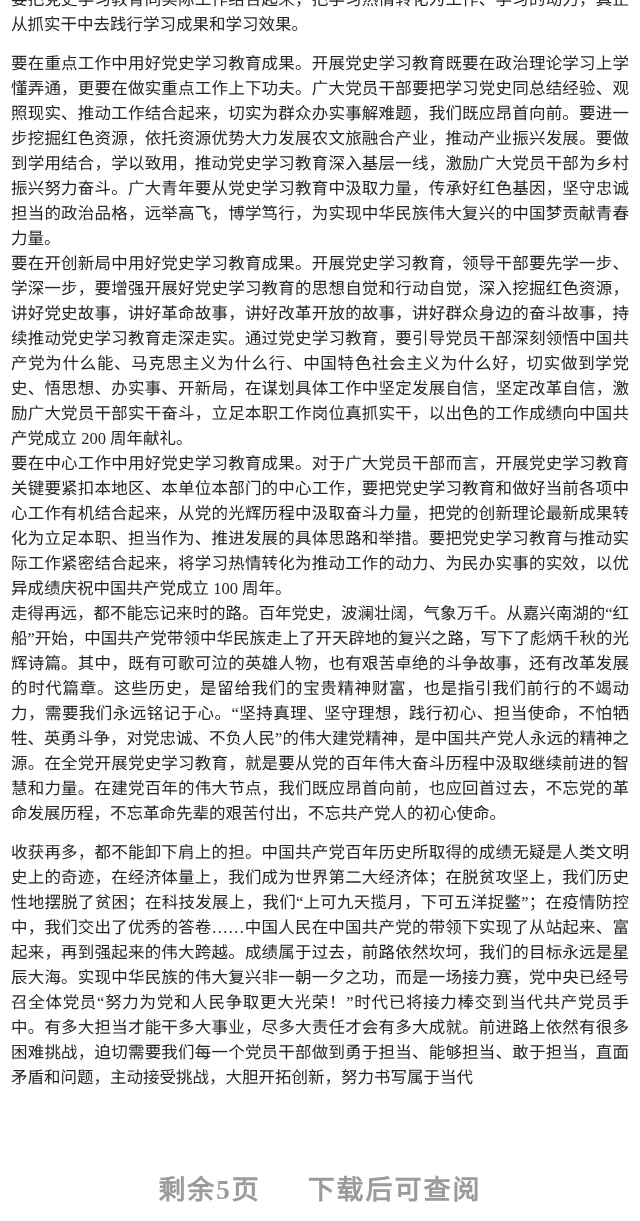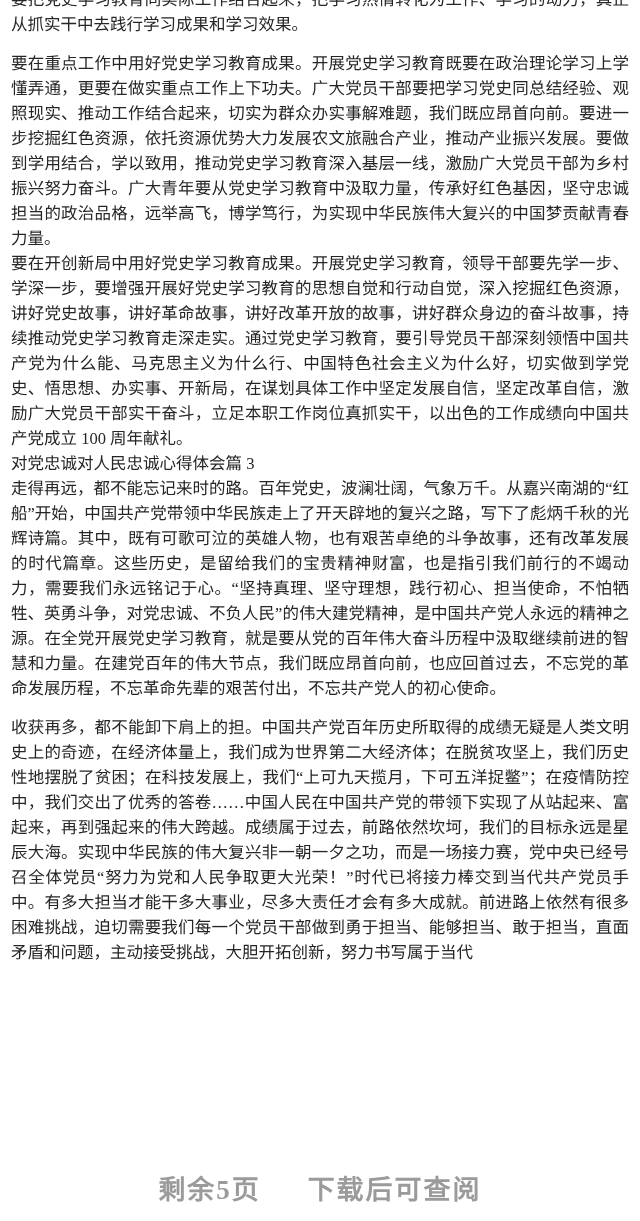--- a/index.html
+++ b/index.html
@@ -55,22 +55,22 @@
     margin: 0 19px;
   }
 </style>
 </head>
 <body>
 
 <div class="page">
   <div class="doc">
     <p class="para gap-after">要把党史学习教育同实际工作结合起来，把学习热情转化为工作、学习的动力，真正从抓实干中去践行学习成果和学习效果。</p>
     <p class="para">要在重点工作中用好党史学习教育成果。开展党史学习教育既要在政治理论学习上学懂弄通，更要在做实重点工作上下功夫。广大党员干部要把学习党史同总结经验、观照现实、推动工作结合起来，切实为群众办实事解难题，我们既应昂首向前。要进一步挖掘红色资源，依托资源优势大力发展农文旅融合产业，推动产业振兴发展。要做到学用结合，学以致用，推动党史学习教育深入基层一线，激励广大党员干部为乡村振兴努力奋斗。广大青年要从党史学习教育中汲取力量，传承好红色基因，坚守忠诚担当的政治品格，远举高飞，博学笃行，为实现中华民族伟大复兴的中国梦贡献青春力量。</p>
-    <p class="para">要在开创新局中用好党史学习教育成果。开展党史学习教育，领导干部要先学一步、学深一步，要增强开展好党史学习教育的思想自觉和行动自觉，深入挖掘红色资源，讲好党史故事，讲好革命故事，讲好改革开放的故事，讲好群众身边的奋斗故事，持续推动党史学习教育走深走实。通过党史学习教育，要引导党员干部深刻领悟中国共产党为什么能、马克思主义为什么行、中国特色社会主义为什么好，切实做到学党史、悟思想、办实事、开新局，在谋划具体工作中坚定发展自信，坚定改革自信，激励广大党员干部实干奋斗，立足本职工作岗位真抓实干，以出色的工作成绩向中国共产党成立 100 周年献礼。</p>
-    <p class="para">对党忠诚对人民忠诚心得体会篇 3</p>
+    <p class="para">要在开创新局中用好党史学习教育成果。开展党史学习教育，领导干部要先学一步、学深一步，要增强开展好党史学习教育的思想自觉和行动自觉，深入挖掘红色资源，讲好党史故事，讲好革命故事，讲好改革开放的故事，讲好群众身边的奋斗故事，持续推动党史学习教育走深走实。通过党史学习教育，要引导党员干部深刻领悟中国共产党为什么能、马克思主义为什么行、中国特色社会主义为什么好，切实做到学党史、悟思想、办实事、开新局，在谋划具体工作中坚定发展自信，坚定改革自信，激励广大党员干部实干奋斗，立足本职工作岗位真抓实干，以出色的工作成绩向中国共产党成立 200 周年献礼。</p>
+    <p class="para">要在中心工作中用好党史学习教育成果。对于广大党员干部而言，开展党史学习教育关键要紧扣本地区、本单位本部门的中心工作，要把党史学习教育和做好当前各项中心工作有机结合起来，从党的光辉历程中汲取奋斗力量，把党的创新理论最新成果转化为立足本职、担当作为、推进发展的具体思路和举措。要把党史学习教育与推动实际工作紧密结合起来，将学习热情转化为推动工作的动力、为民办实事的实效，以优异成绩庆祝中国共产党成立 100 周年。</p>
     <p class="para gap-after">走得再远，都不能忘记来时的路。百年党史，波澜壮阔，气象万千。从嘉兴南湖的“红船”开始，中国共产党带领中华民族走上了开天辟地的复兴之路，写下了彪炳千秋的光辉诗篇。其中，既有可歌可泣的英雄人物，也有艰苦卓绝的斗争故事，还有改革发展的时代篇章。这些历史，是留给我们的宝贵精神财富，也是指引我们前行的不竭动力，需要我们永远铭记于心。“坚持真理、坚守理想，践行初心、担当使命，不怕牺牲、英勇斗争，对党忠诚、不负人民”的伟大建党精神，是中国共产党人永远的精神之源。在全党开展党史学习教育，就是要从党的百年伟大奋斗历程中汲取继续前进的智慧和力量。在建党百年的伟大节点，我们既应昂首向前，也应回首过去，不忘党的革命发展历程，不忘革命先辈的艰苦付出，不忘共产党人的初心使命。</p>
     <p class="para">收获再多，都不能卸下肩上的担。中国共产党百年历史所取得的成绩无疑是人类文明史上的奇迹，在经济体量上，我们成为世界第二大经济体；在脱贫攻坚上，我们历史性地摆脱了贫困；在科技发展上，我们“上可九天揽月，下可五洋捉鳖”；在疫情防控中，我们交出了优秀的答卷……中国人民在中国共产党的带领下实现了从站起来、富起来，再到强起来的伟大跨越。成绩属于过去，前路依然坎坷，我们的目标永远是星辰大海。实现中华民族的伟大复兴非一朝一夕之功，而是一场接力赛，党中央已经号召全体党员“努力为党和人民争取更大光荣！”时代已将接力棒交到当代共产党员手中。有多大担当才能干多大事业，尽多大责任才会有多大成就。前进路上依然有很多困难挑战，迫切需要我们每一个党员干部做到勇于担当、能够担当、敢于担当，直面矛盾和问题，主动接受挑战，大胆开拓创新，努力书写属于当代</p>
   </div>
 
   <div class="footer">
     <span class="seg">剩余5页</span>
     <span class="seg">下载后可查阅</span>
   </div>
 </div>
 

